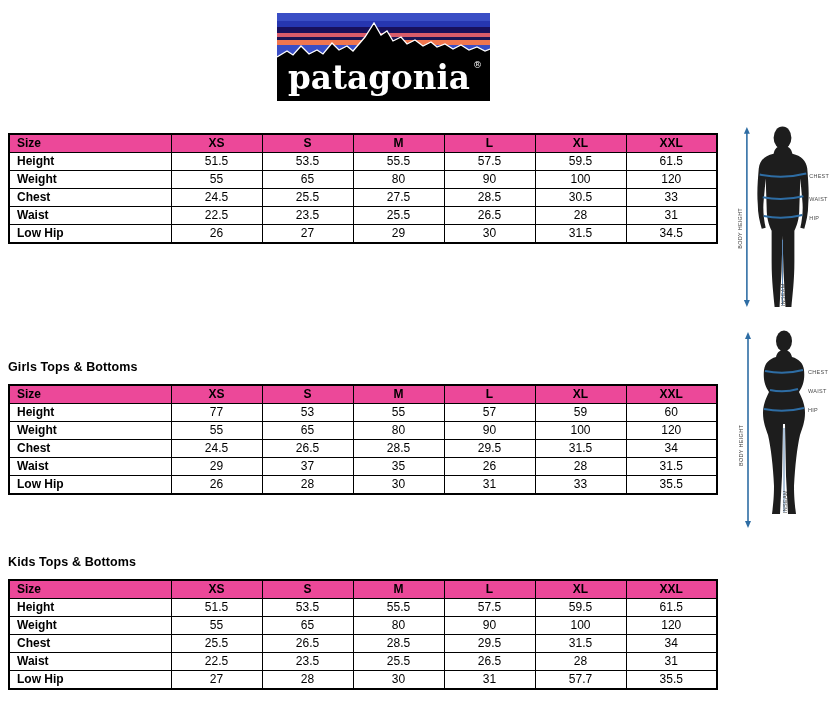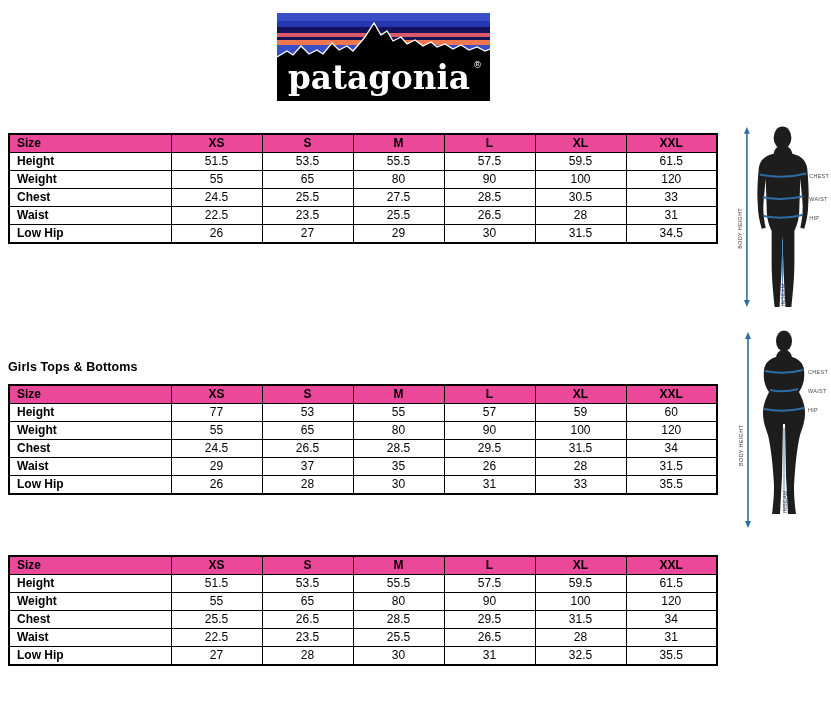--- a/index.html
+++ b/index.html
@@ -182,20 +182,21 @@
           <td>30</td>
           <td>31</td>
           <td>33</td>
           <td>35.5</td>
         </tr>
       </tbody>
     </table>
 </div>
 
 <div class="size-section" style="top:555px">
+  <h2 class="sec-title">Kids Tops &amp; Bottoms</h2>
   <table class="size-table">
       <colgroup>
         <col style="width: 162px;">
         <col style="width: 91px;">
         <col style="width: 91px;">
         <col style="width: 91px;">
         <col style="width: 91px;">
         <col style="width: 91px;">
         <col style="width: 91px;">
       </colgroup>
@@ -246,21 +247,21 @@
           <td>26.5</td>
           <td>28</td>
           <td>31</td>
         </tr>
         <tr>
           <td class="row-label">Low Hip</td>
           <td>27</td>
           <td>28</td>
           <td>30</td>
           <td>31</td>
-          <td>32.5</td>
+          <td>57.7</td>
           <td>35.5</td>
         </tr>
       </tbody>
     </table>
 </div>
 
 <div class="figure-wrap" style="left:736px;top:112px;width:95px;height:207px">
   <svg width="95" height="207" viewBox="0 0 96 207">
 
     <g>

